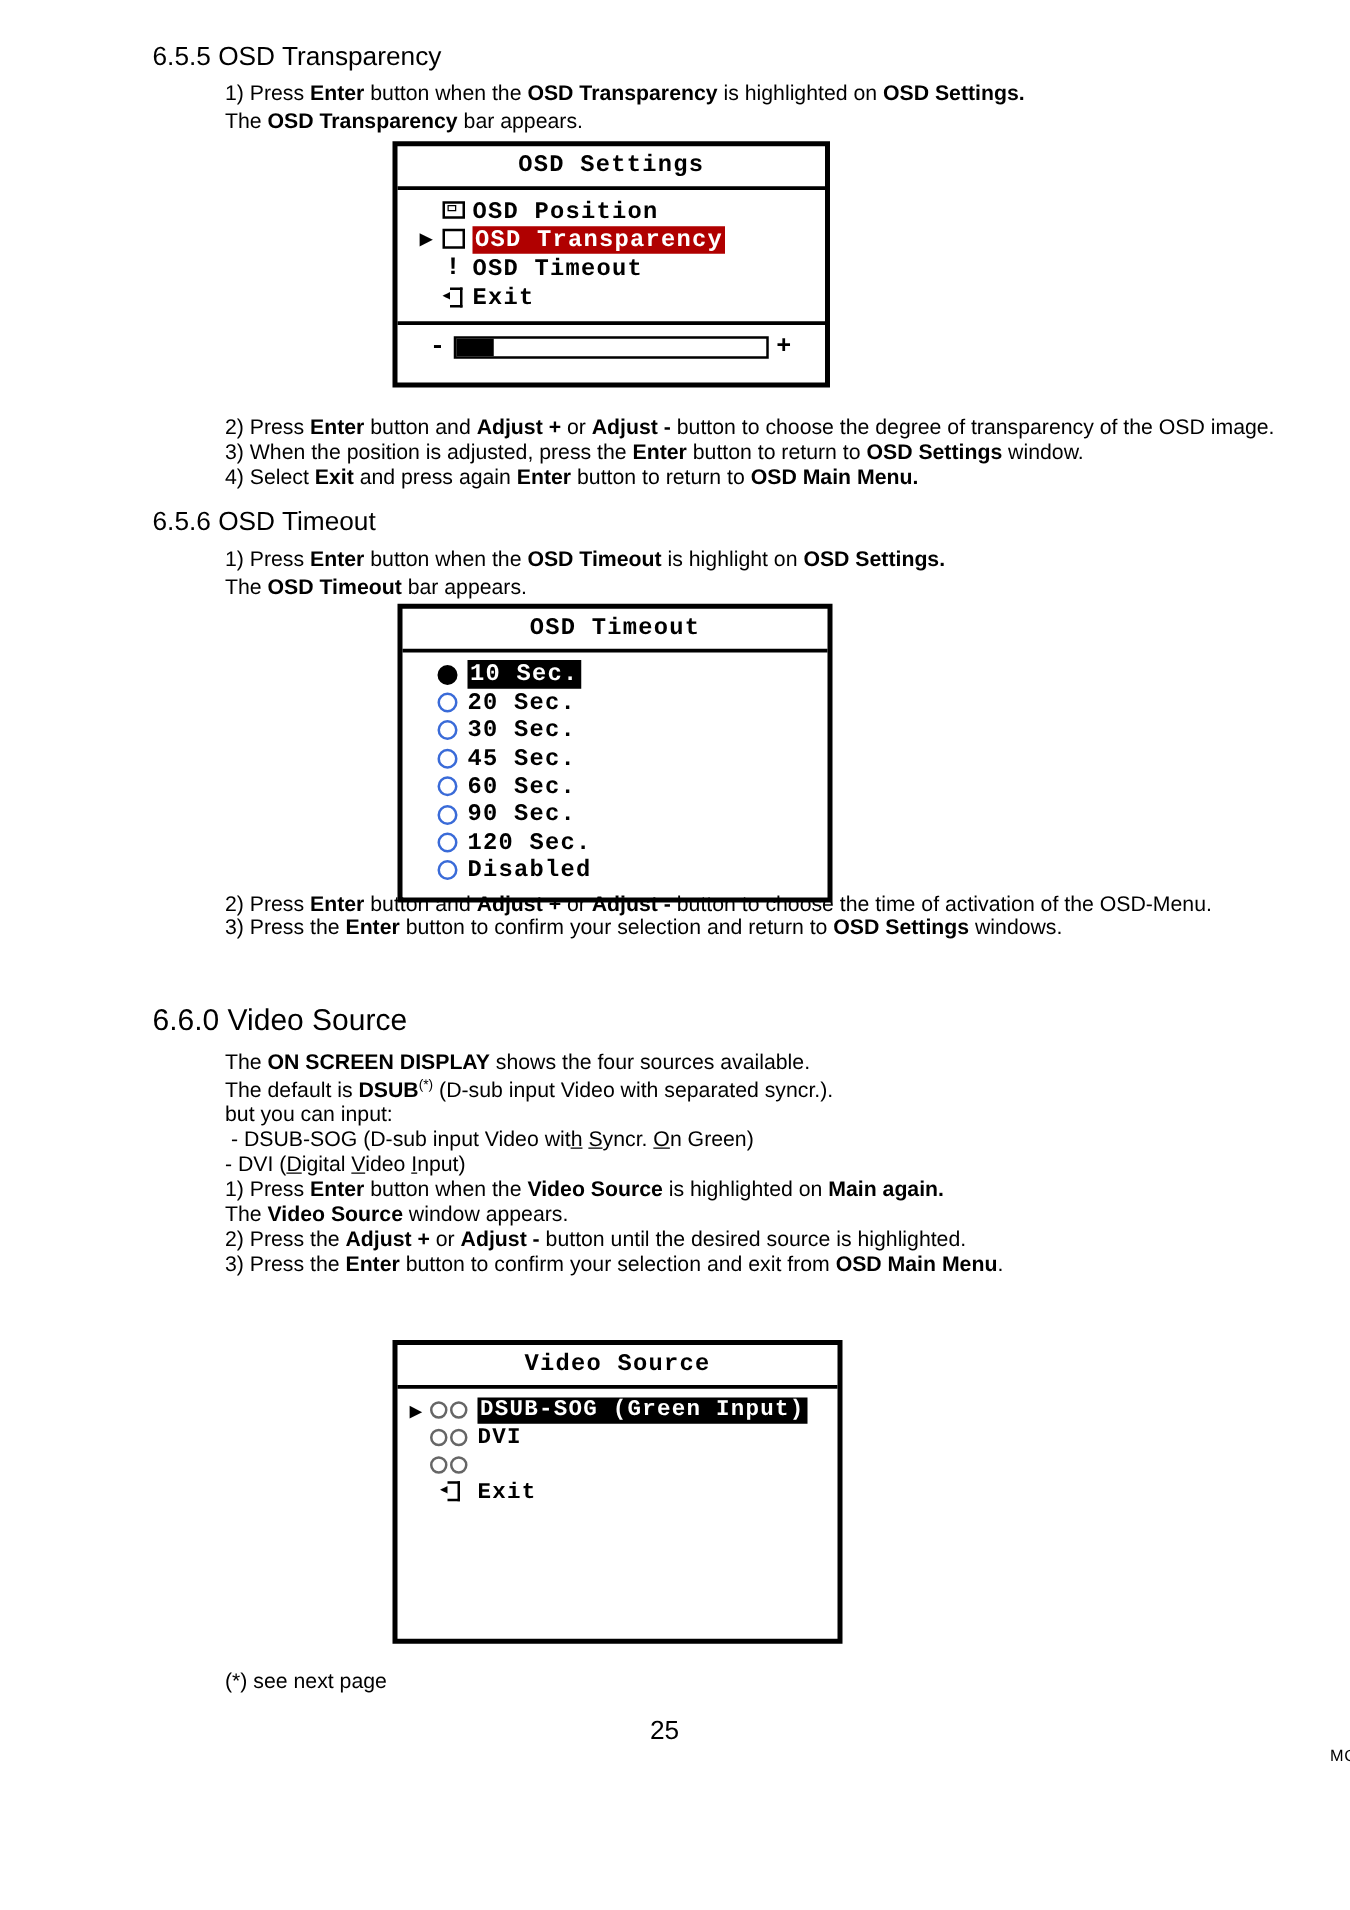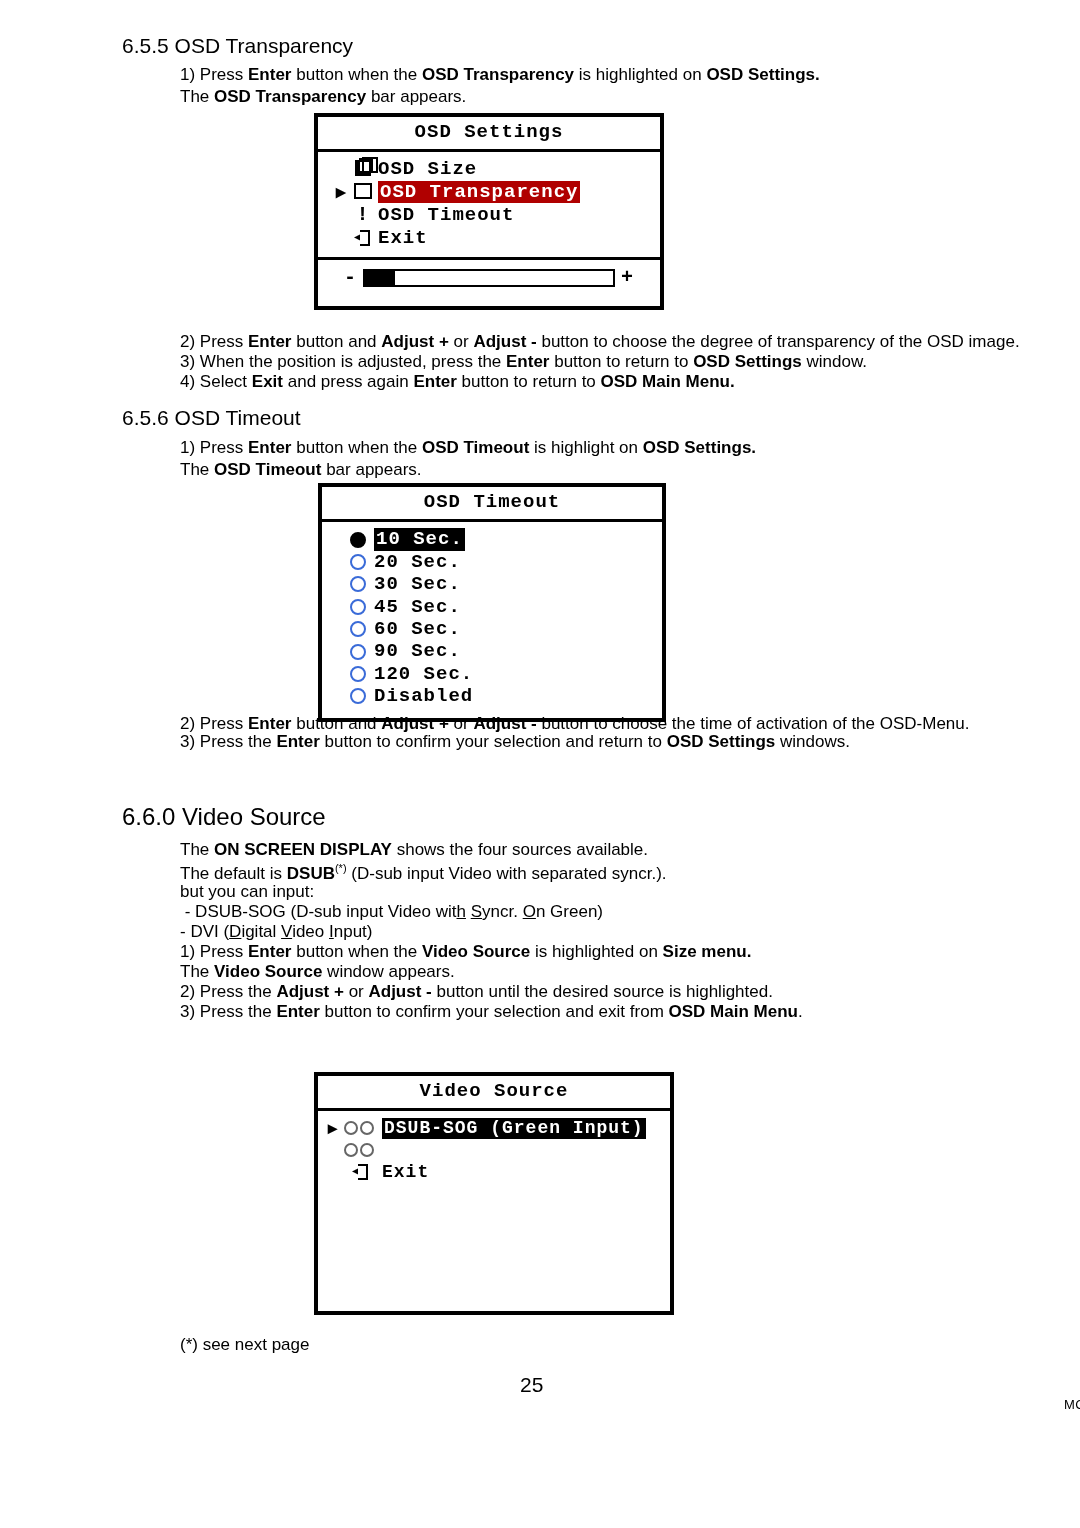--- a/index.html
+++ b/index.html
@@ -107,22 +107,22 @@
 </div>
 <div class="body-text b2">
   <span>The </span><b>OSD Transparency</b><span> bar appears.</span>
 </div>
 
 <div class="osd osd1">
   <div class="osd-title">OSD Settings</div>
   <div class="osd-body">
     <div class="osd-row">
       <span class="osd-caret"></span>
-      <span class="osd-iconcol"><span class="icon-size"></span></span>
-      <span>OSD Size</span>
+      <span class="osd-iconcol"><span class="icon-pos"></span></span>
+      <span>OSD Position</span>
     </div>
     <div class="osd-row">
       <span class="osd-caret">▸</span>
       <span class="osd-iconcol"><span class="icon-trans"></span></span>
       <span class="hl-r">OSD Transparency</span>
     </div>
     <div class="osd-row">
       <span class="osd-caret"></span>
       <span class="osd-iconcol icon-excl">!</span>
       <span>OSD Timeout</span>
@@ -216,21 +216,21 @@
   <span> The default is </span><b>DSUB</b><sup class="ast">(*)</sup><span> (D-sub input Video with separated syncr.).</span>
 </div>
 <div class="body-text c3">but you can input:</div>
 <div class="body-text c4">
   <span style="white-space:pre"> - DSUB-SOG (D-sub input Video wit</span><u>h</u> <u>S</u>yncr. <u>O</u>n Green)
 </div>
 <div class="body-text c5">
   <span> - DVI (</span><u>D</u><span>igital </span><u>V</u><span>ideo </span><u>I</u><span>nput)</span>
 </div>
 <div class="body-text c6">
-  <span>1) Press </span><b>Enter</b><span> button when the </span><b>Video Source</b><span> is highlighted on </span><b>Size menu.</b>
+  <span>1) Press </span><b>Enter</b><span> button when the </span><b>Video Source</b><span> is highlighted on </span><b>Main again.</b>
 </div>
 <div class="body-text c7">
   <span>The </span><b>Video Source</b><span> window appears.</span>
 </div>
 <div class="body-text c8">
   <span>2) Press the </span><b>Adjust +</b><span> or </span><b>Adjust -</b><span> button until the desired source is highlighted.</span>
 </div>
 <div class="body-text c9">
   <span>3) Press the </span><b>Enter</b><span> button to conﬁrm your selection and exit from </span><b>OSD Main Menu</b><span>.</span>
 </div>
@@ -245,20 +245,28 @@
           <span class="radio-grey2"></span>
         </span>
       <span class="hl">DSUB-SOG (Green Input)</span>
     </div>
     <div class="osd-row">
       <span class="osd-caret"></span>
       <span class="dbl">
           <span class="radio-grey2"></span>
           <span class="radio-grey2"></span>
         </span>
+      <span>DVI</span>
+    </div>
+    <div class="osd-row">
+      <span class="osd-caret"></span>
+      <span class="dbl">
+          <span class="radio-grey2"></span>
+          <span class="radio-grey2"></span>
+        </span>
     </div>
     <div class="osd-row">
       <span class="osd-caret"></span>
       <span style="width:34px; text-align:center;"><span class="icon-exit"></span></span>
       <span>Exit</span>
     </div>
   </div>
 </div>
 
 <div class="footnote">(*) see next page</div>

